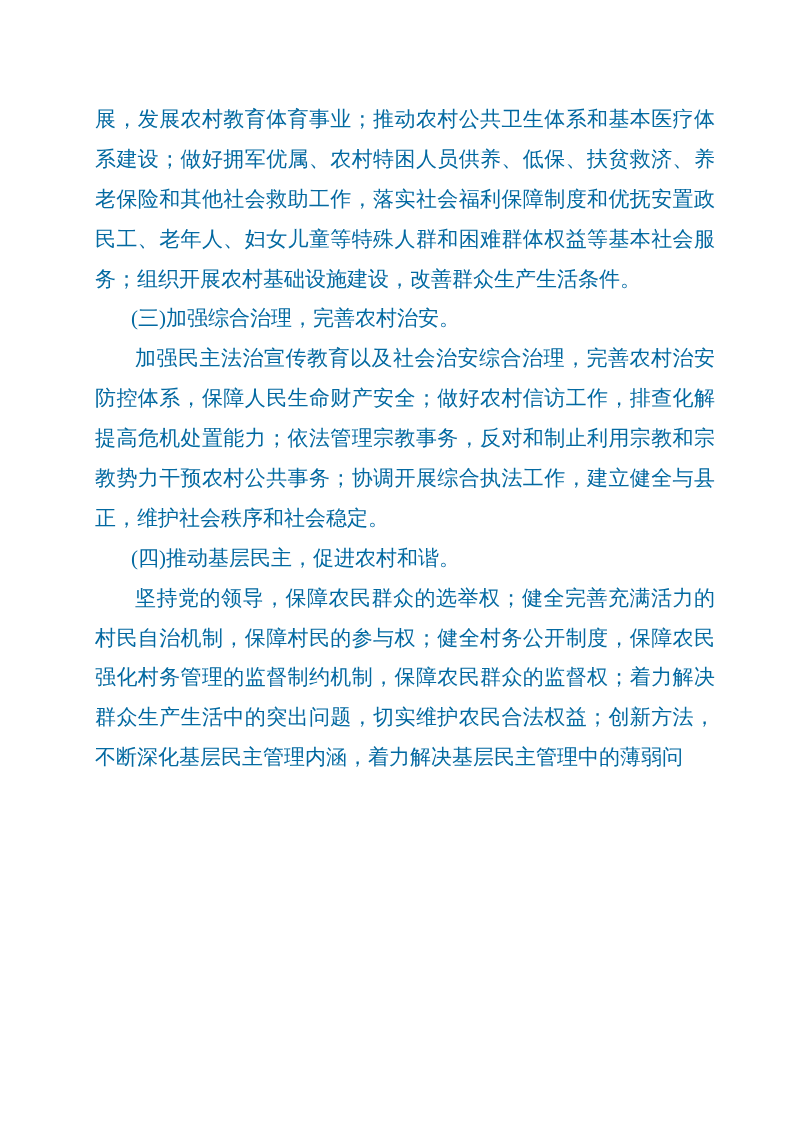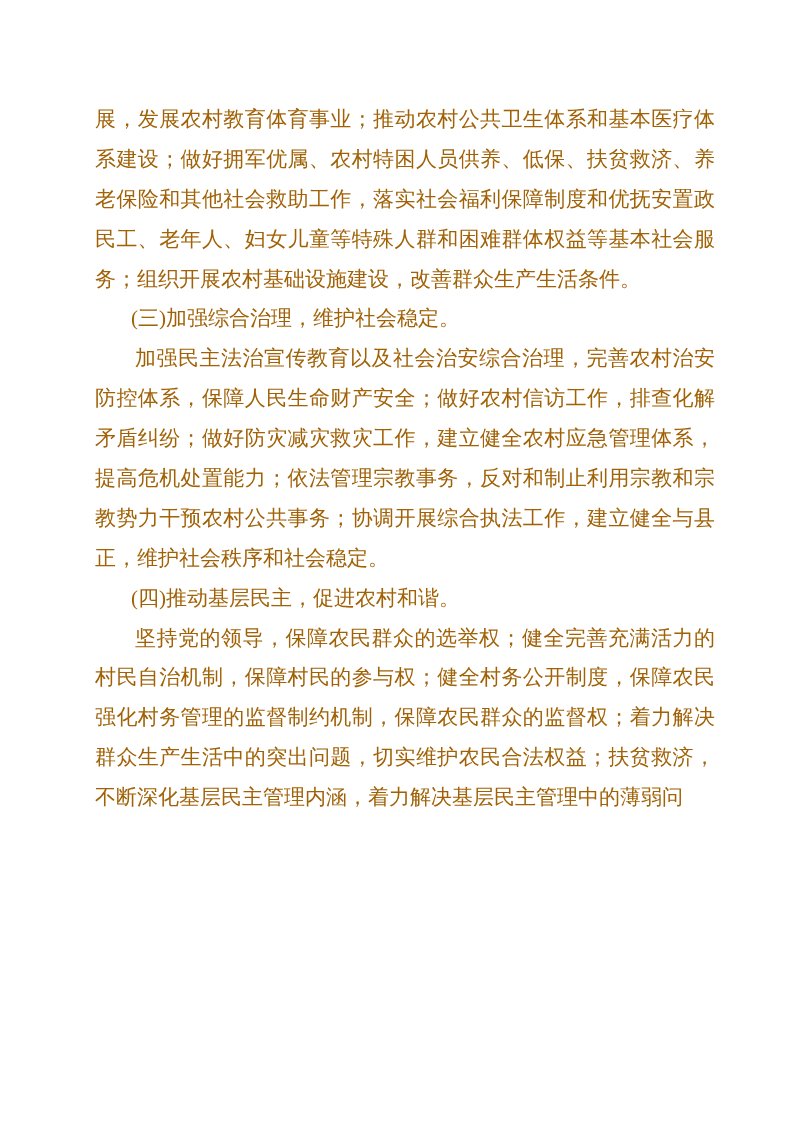--- a/index.html
+++ b/index.html
@@ -18,21 +18,21 @@
     position: absolute;
     left: 0; top: 0;
     width: 793px; height: 1122px;
     background: #ffffff;
   }
   .textblock {
     position: absolute;
     left: 95px;
     top: 100px;
     width: 620px;
-    color: #a16207;
+    color: #0369a1;
     font-size: 21px;
     font-weight: 400;
   }
   .para {
     margin: 0;
     padding: 0;
   }
   .line {
     height: 39.9px;
     line-height: 39.9px;
@@ -57,38 +57,37 @@
 
     <div class="para">
       <div class="line">展，发展农村教育体育事业；推动农村公共卫生体系和基本医疗体</div>
       <div class="line">系建设；做好拥军优属、农村特困人员供养、低保、扶贫救济、养</div>
       <div class="line">老保险和其他社会救助工作，落实社会福利保障制度和优抚安置政</div>
       <div class="line">民工、老年人、妇女儿童等特殊人群和困难群体权益等基本社会服</div>
       <div class="line no-fill">务；组织开展农村基础设施建设，改善群众生产生活条件。</div>
     </div>
 
     <div class="para">
-      <div class="line indent-h no-fill">(三)加强综合治理，维护社会稳定。</div>
+      <div class="line indent-h no-fill">(三)加强综合治理，完善农村治安。</div>
     </div>
 
     <div class="para">
       <div class="line indent-b">加强民主法治宣传教育以及社会治安综合治理，完善农村治安</div>
       <div class="line">防控体系，保障人民生命财产安全；做好农村信访工作，排查化解</div>
-      <div class="line">矛盾纠纷；做好防灾减灾救灾工作，建立健全农村应急管理体系，</div>
       <div class="line">提高危机处置能力；依法管理宗教事务，反对和制止利用宗教和宗</div>
       <div class="line">教势力干预农村公共事务；协调开展综合执法工作，建立健全与县</div>
       <div class="line no-fill">正，维护社会秩序和社会稳定。</div>
     </div>
 
     <div class="para">
       <div class="line indent-h no-fill">(四)推动基层民主，促进农村和谐。</div>
     </div>
 
     <div class="para">
       <div class="line indent-b">坚持党的领导，保障农民群众的选举权；健全完善充满活力的</div>
       <div class="line">村民自治机制，保障村民的参与权；健全村务公开制度，保障农民</div>
       <div class="line">强化村务管理的监督制约机制，保障农民群众的监督权；着力解决</div>
-      <div class="line">群众生产生活中的突出问题，切实维护农民合法权益；扶贫救济，</div>
+      <div class="line">群众生产生活中的突出问题，切实维护农民合法权益；创新方法，</div>
       <div class="line no-fill">不断深化基层民主管理内涵，着力解决基层民主管理中的薄弱问</div>
     </div>
 
   </div>
 </div>
 
 </body></html>

